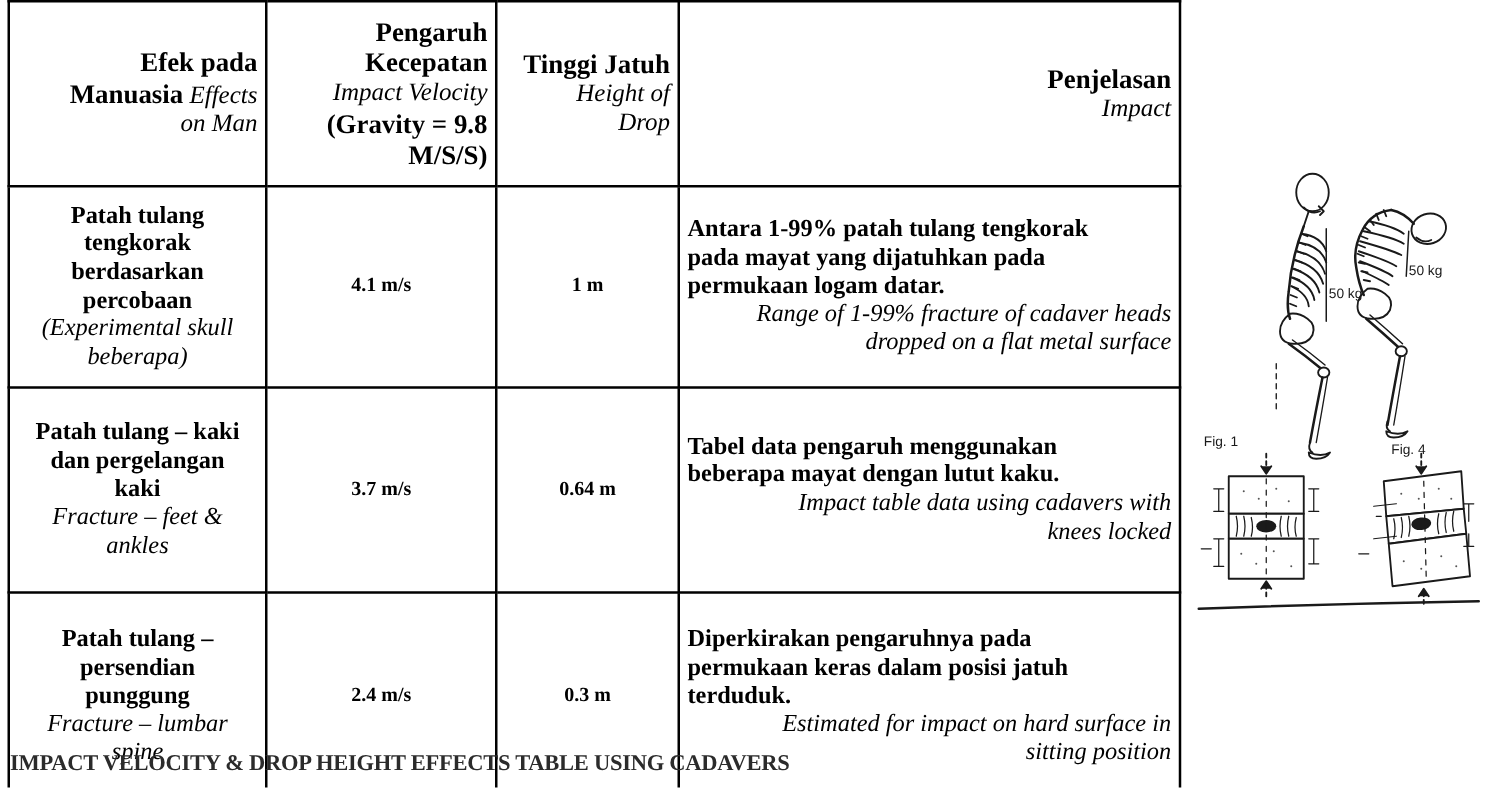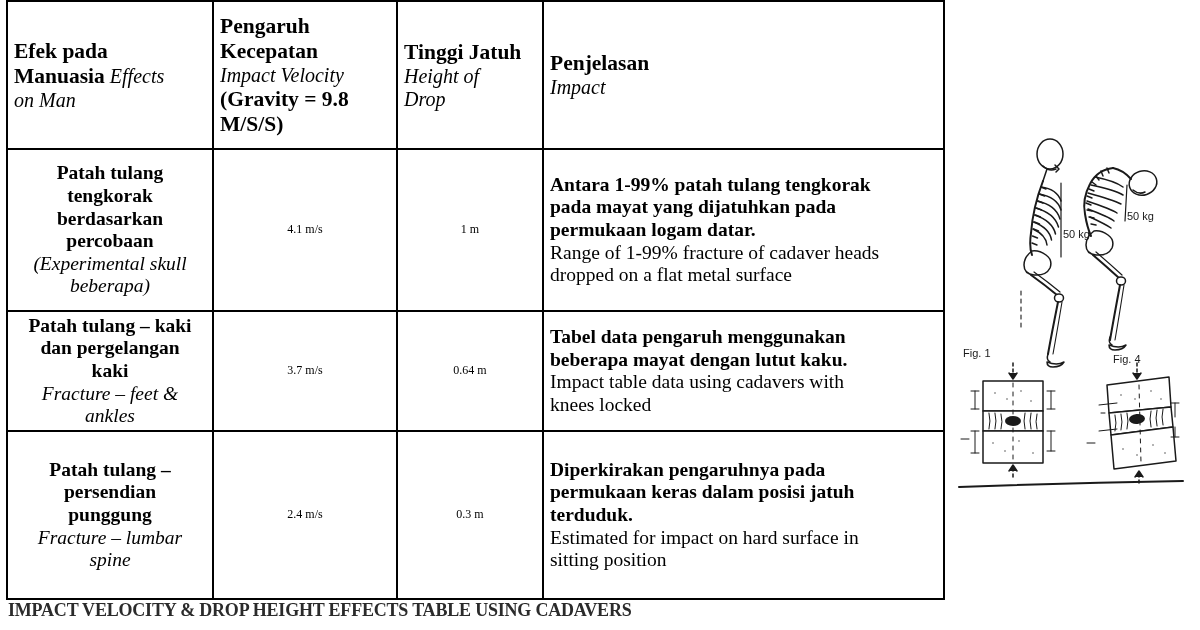--- a/index.html
+++ b/index.html
@@ -34,42 +34,42 @@
     vertical-align: middle;
     padding: 2px 6px;
     line-height: 1.16;
   }
   
   col.c1 { width: 206px; }
   col.c2 { width: 184px; }
   col.c3 { width: 146px; }
   col.c4 { width: 401px; }
 
-  .hdr { text-align: left; }
+  .hdr { text-align: right; }
   .hdr .ln { display: block; }
 
   .hdr-row td { padding-top: 6px; padding-bottom: 6px; }
   .h-big { font-size: 21.5px; font-weight: bold; }
   .h-ital { font-size: 20px; font-style: italic; font-weight: normal; }
 
   
   .eff { text-align: center; font-size: 19.5px; }
   .eff .id { font-weight: bold; display:block; }
   .eff .en { font-style: italic; display:block; }
 
-  .num { text-align: center; font-weight: normal; font-size: 12px; }
+  .num { text-align: center; font-weight: bold; font-size: 16px; }
 
   .cmt { font-size: 19.5px; text-align: left; padding-left: 8px; }
   .cmt .id { font-weight: bold; display: block; }
-  .cmt .en { display: block; }
+  .cmt .en { font-style: italic; display: block; text-align: right; }
 
   
   tr.hdr-row { height: 148px; }
   tr.r1 { height: 161px; }
-  tr.r2 { height: 120px; }
+  tr.r2 { height: 164px; }
   tr.r3 { height: 167px; }
 
   
   .caption {
     position: absolute;
     left: 8px;
     top: 600px;
     width: 980px;
     font-family: "Liberation Serif", "DejaVu Serif", serif;
   }

